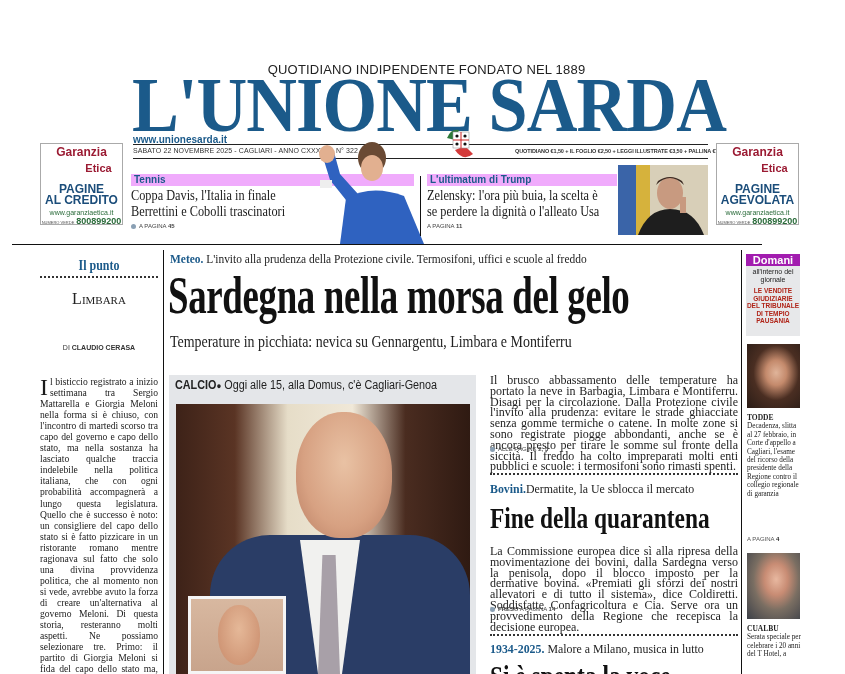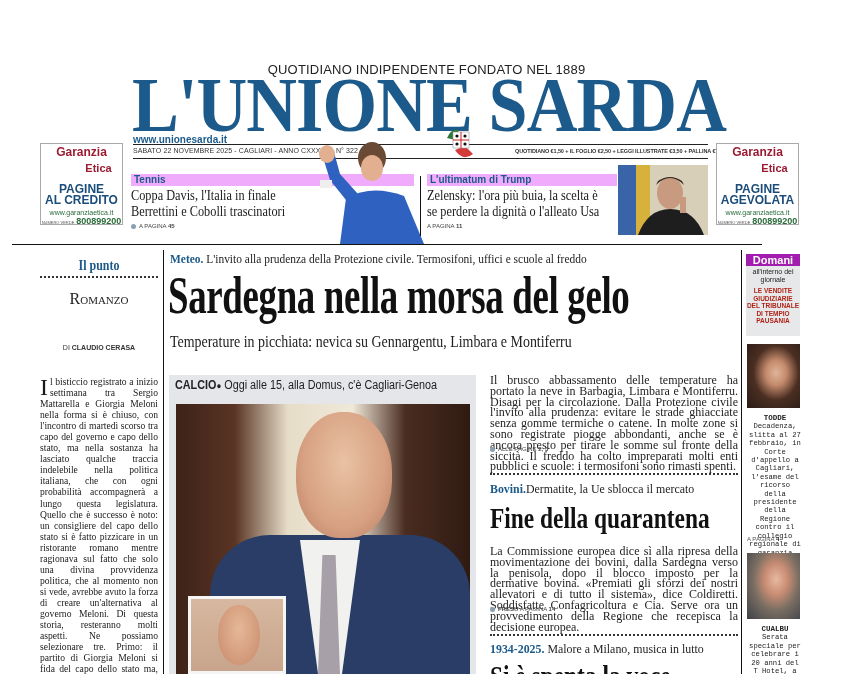--- a/index.html
+++ b/index.html
@@ -80,21 +80,21 @@
   .obit-kicker b { color: #1b5a8a; }
   .obit-title { left: 490px; top: 660px; font-family: "Liberation Serif", serif; font-weight: bold; font-size: 30px; line-height: 32px; color: #111; white-space: nowrap; transform: scaleX(0.78); transform-origin: left top; }
 
   
   .domani-box { left: 746px; top: 254px; width: 54px; height: 82px; background: #e7e8ea; text-align: center; font-family: "Liberation Sans", sans-serif; }
   .domani-head { background: #a21caf; color: #fff; font-weight: bold; font-size: 11px; line-height: 12px; }
   .domani-sub { font-size: 7px; line-height: 8px; color: #222; margin-top: 2px; }
   .domani-red { font-size: 6.5px; line-height: 7.5px; color: #b02418; font-weight: bold; margin-top: 3px; }
   .side-photo1 { left: 747px; top: 344px; width: 53px; height: 64px; background: radial-gradient(ellipse at 55% 45%, #e0b49a 0%, #c48a6c 25%, #4a2e22 55%, #2a1c16 100%); }
   .side-photo2 { left: 747px; top: 553px; width: 53px; height: 66px; background: radial-gradient(ellipse at 55% 40%, #e8b8a0 0%, #c88c74 28%, #7a6e62 55%, #3c4048 100%); }
-  .side-text { font-family: Liberation Mono, monospace; font-size: 7.2px; line-height: 8.4px; color: #222; width: 56px; text-align: center; }
+  .side-text { font-family: Liberation Serif, serif; font-size: 7.2px; line-height: 8.4px; color: #222; width: 56px; }
   .side-text b { font-weight: 900; display: block; font-size: 7.5px; }
   .side-ref { font-family: "Liberation Sans", sans-serif; font-size: 6px; color: #555; }
   .side-ref b { color: #222; }
 </style>
 </head>
 <body>
 
 <div class="abs tagline">QUOTIDIANO INDIPENDENTE FONDATO NEL 1889</div>
 <div class="abs logo">L'UNIONE SARDA</div>
 <div class="abs website">www.unionesarda.it</div>
@@ -162,21 +162,21 @@
   <path d="M38 20 Q52 6 66 20 L64 16 Q52 8 40 16 Z" fill="#3a2a22"></path>
   <path d="M20 70 Q30 44 52 44 Q76 44 86 70 Z" fill="#1e1e1e"></path>
   <rect x="62" y="32" width="6" height="16" fill="#c89a80"></rect>
 </svg>
 
 <div class="abs hline" style="left:12px;top:244px;width:750px;"></div>
 
 <div class="abs ilpunto">Il punto</div>
 <div class="abs dotted" style="left:40px;top:276px;width:118px;"></div>
 <div class="abs romanzo">
-  <div>Romanzo</div>
+  <div>Limbara</div>
 </div>
 <div class="abs byline"><span>DI</span> <b>CLAUDIO CERASA</b></div>
 <div class="abs editorial">
   <span class="dropcap">I</span><span>l bisticcio registrato a inizio settimana tra Sergio Mattarella e Giorgia Meloni nella forma si è chiuso, con l'incontro di martedì scorso tra capo del governo e capo dello stato, ma nella sostanza ha lasciato qualche traccia indelebile nella politica italiana, che con ogni probabilità accompagnerà a lungo questa legislatura. Quello che è successo è noto: un consigliere del capo dello stato si è fatto pizzicare in un ristorante romano mentre ragionava sul fatto che solo una divina provvidenza politica, che al momento non si vede, avrebbe avuto la forza di creare un'alternativa al governo Meloni. Di questa storia, resteranno molti aspetti. Ne possiamo selezionare tre. Primo: il partito di Giorgia Meloni si fida del capo dello stato ma, avendo sparato ad alzo zero</span>
 </div>
 <div class="abs vline" style="left:163px;top:250px;height:424px;"></div>
 
 <div class="abs meteo"><b>Meteo.</b> <span>L'invito alla prudenza della Protezione civile. Termosifoni, uffici e scuole al freddo</span></div>
 <div class="abs headline">Sardegna nella morsa del gelo</div>
 <div class="abs subhead">Temperature in picchiata: nevica su Gennargentu, Limbara e Montiferru</div>

